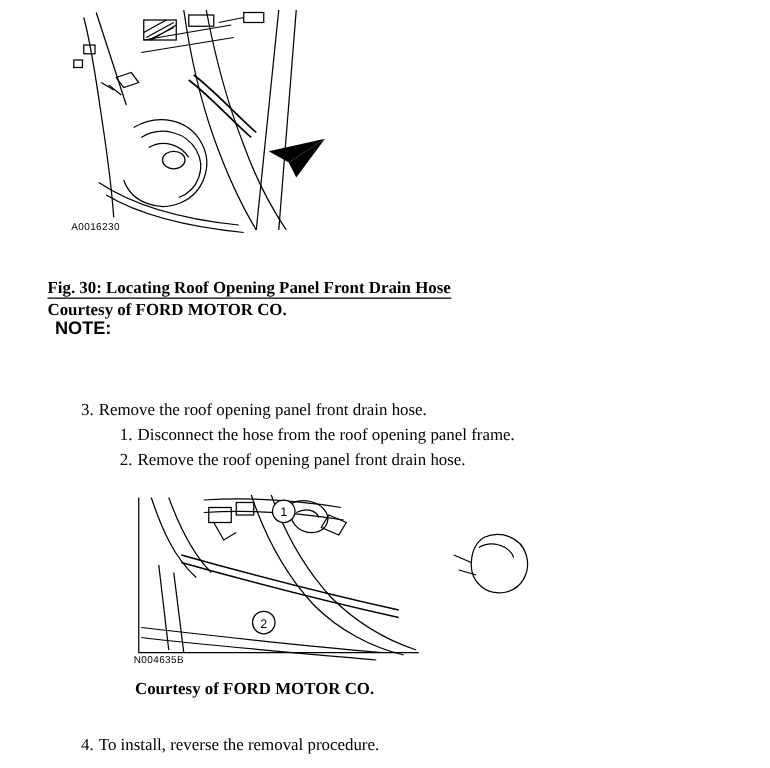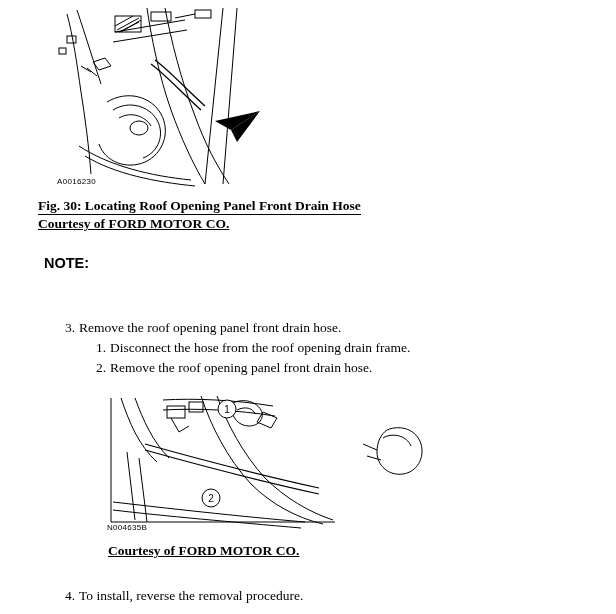--- a/index.html
+++ b/index.html
@@ -41,25 +41,25 @@
     position: absolute;
     font-family: "Liberation Serif", serif;
     font-weight: bold;
     font-size: 13.5px;
     line-height: 16px;
   }
   .caption .title {
     display: inline-block;
     border-bottom: 1.5px solid #000;
     padding-bottom: 0px;
+    margin-top: 24px;
   }
   .caption .courtesy {
     display: block;
     margin-top: 1px;
-    text-decoration: underline;
   }
 
   #fig30-caption { left: 38px; top: 198px; }
   #fig31-caption { left: 108px; top: 542px; text-align: left; }
 
   
   .note-block {
     position: absolute;
     left: 44px;
     top: 253px;
@@ -192,21 +192,21 @@
     <div class="note-label">NOTE:</div>
   </div>
 
   <div class="steps">
     <div class="step-l1">
       <span class="num">3.</span>
       <span>Remove the roof opening panel front drain hose.</span>
     </div>
     <div class="step-l2">
       <span class="num">1.</span>
-      <span>Disconnect the hose from the roof opening drain frame.</span>
+      <span>Disconnect the hose from the roof opening panel frame.</span>
     </div>
     <div class="step-l2">
       <span class="num">2.</span>
       <span>Remove the roof opening panel front drain hose.</span>
     </div>
   </div>
 
   <div class="fig31-wrap">
     <svg width="360" height="140" viewBox="0 0 360 140" xmlns="http://www.w3.org/2000/svg">
       <g fill="none" stroke="#000" stroke-width="1">

